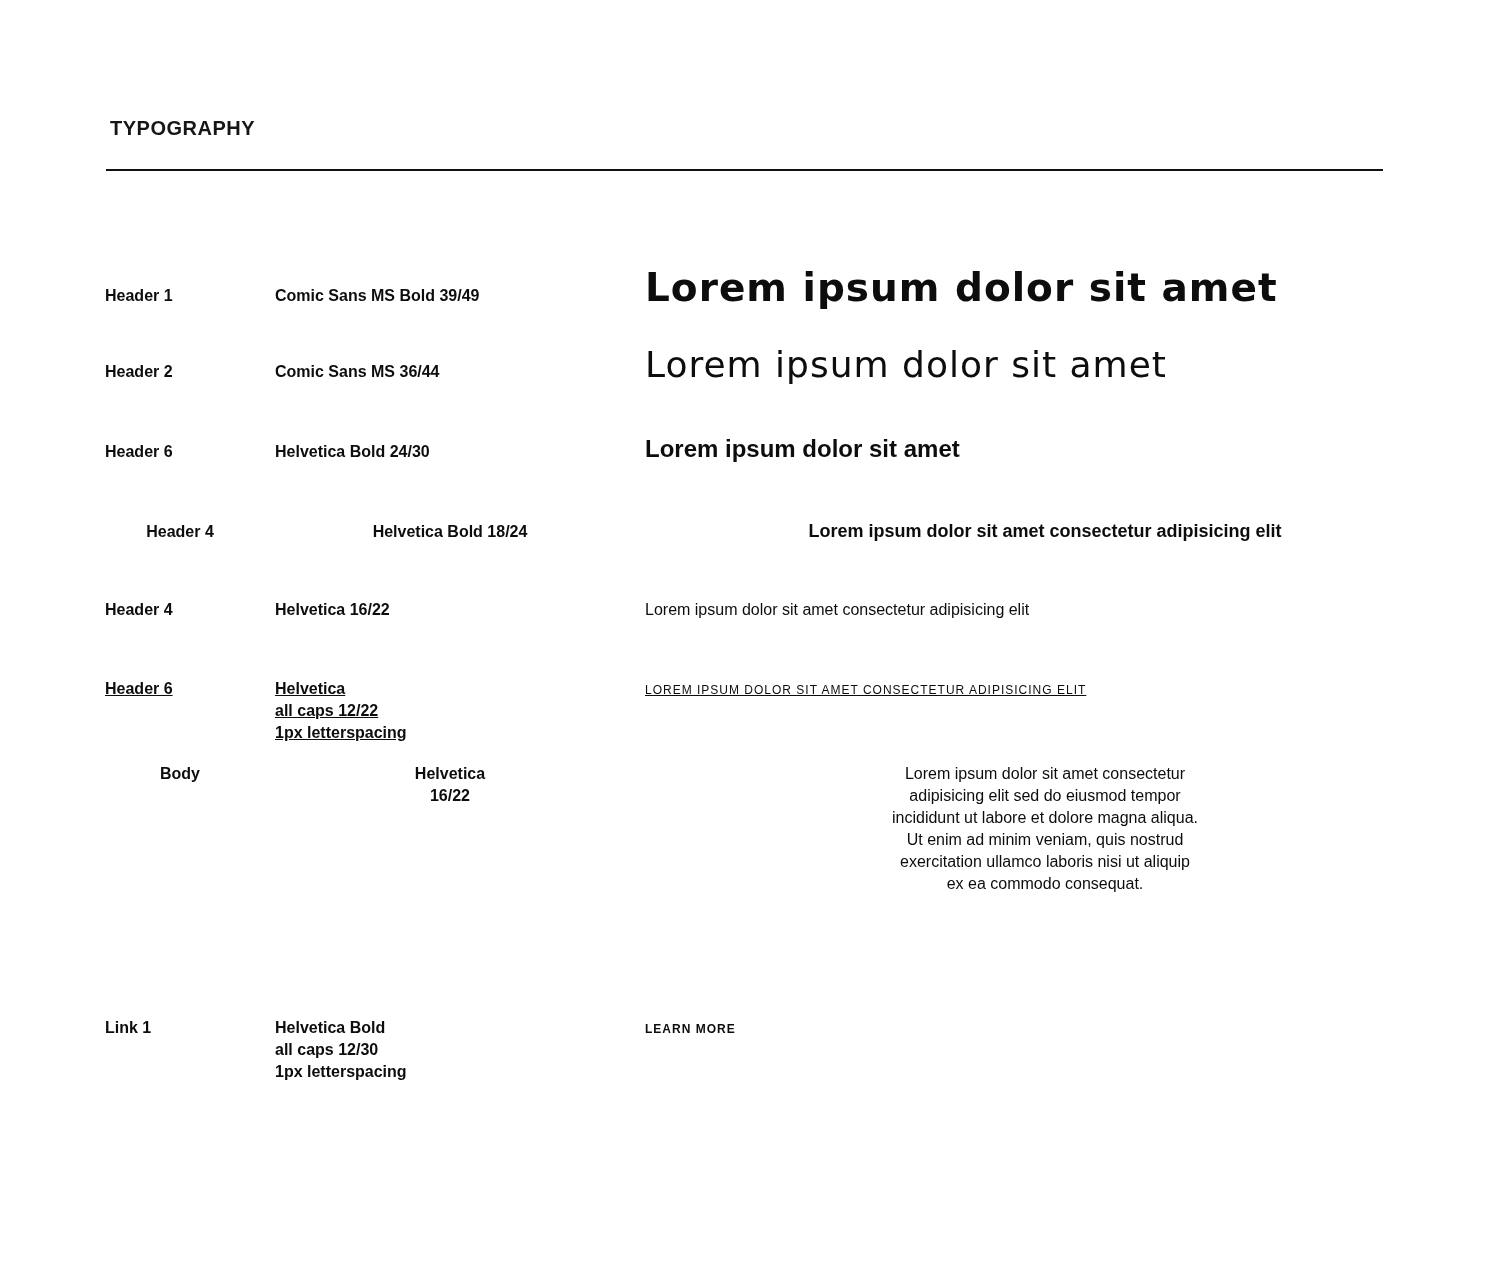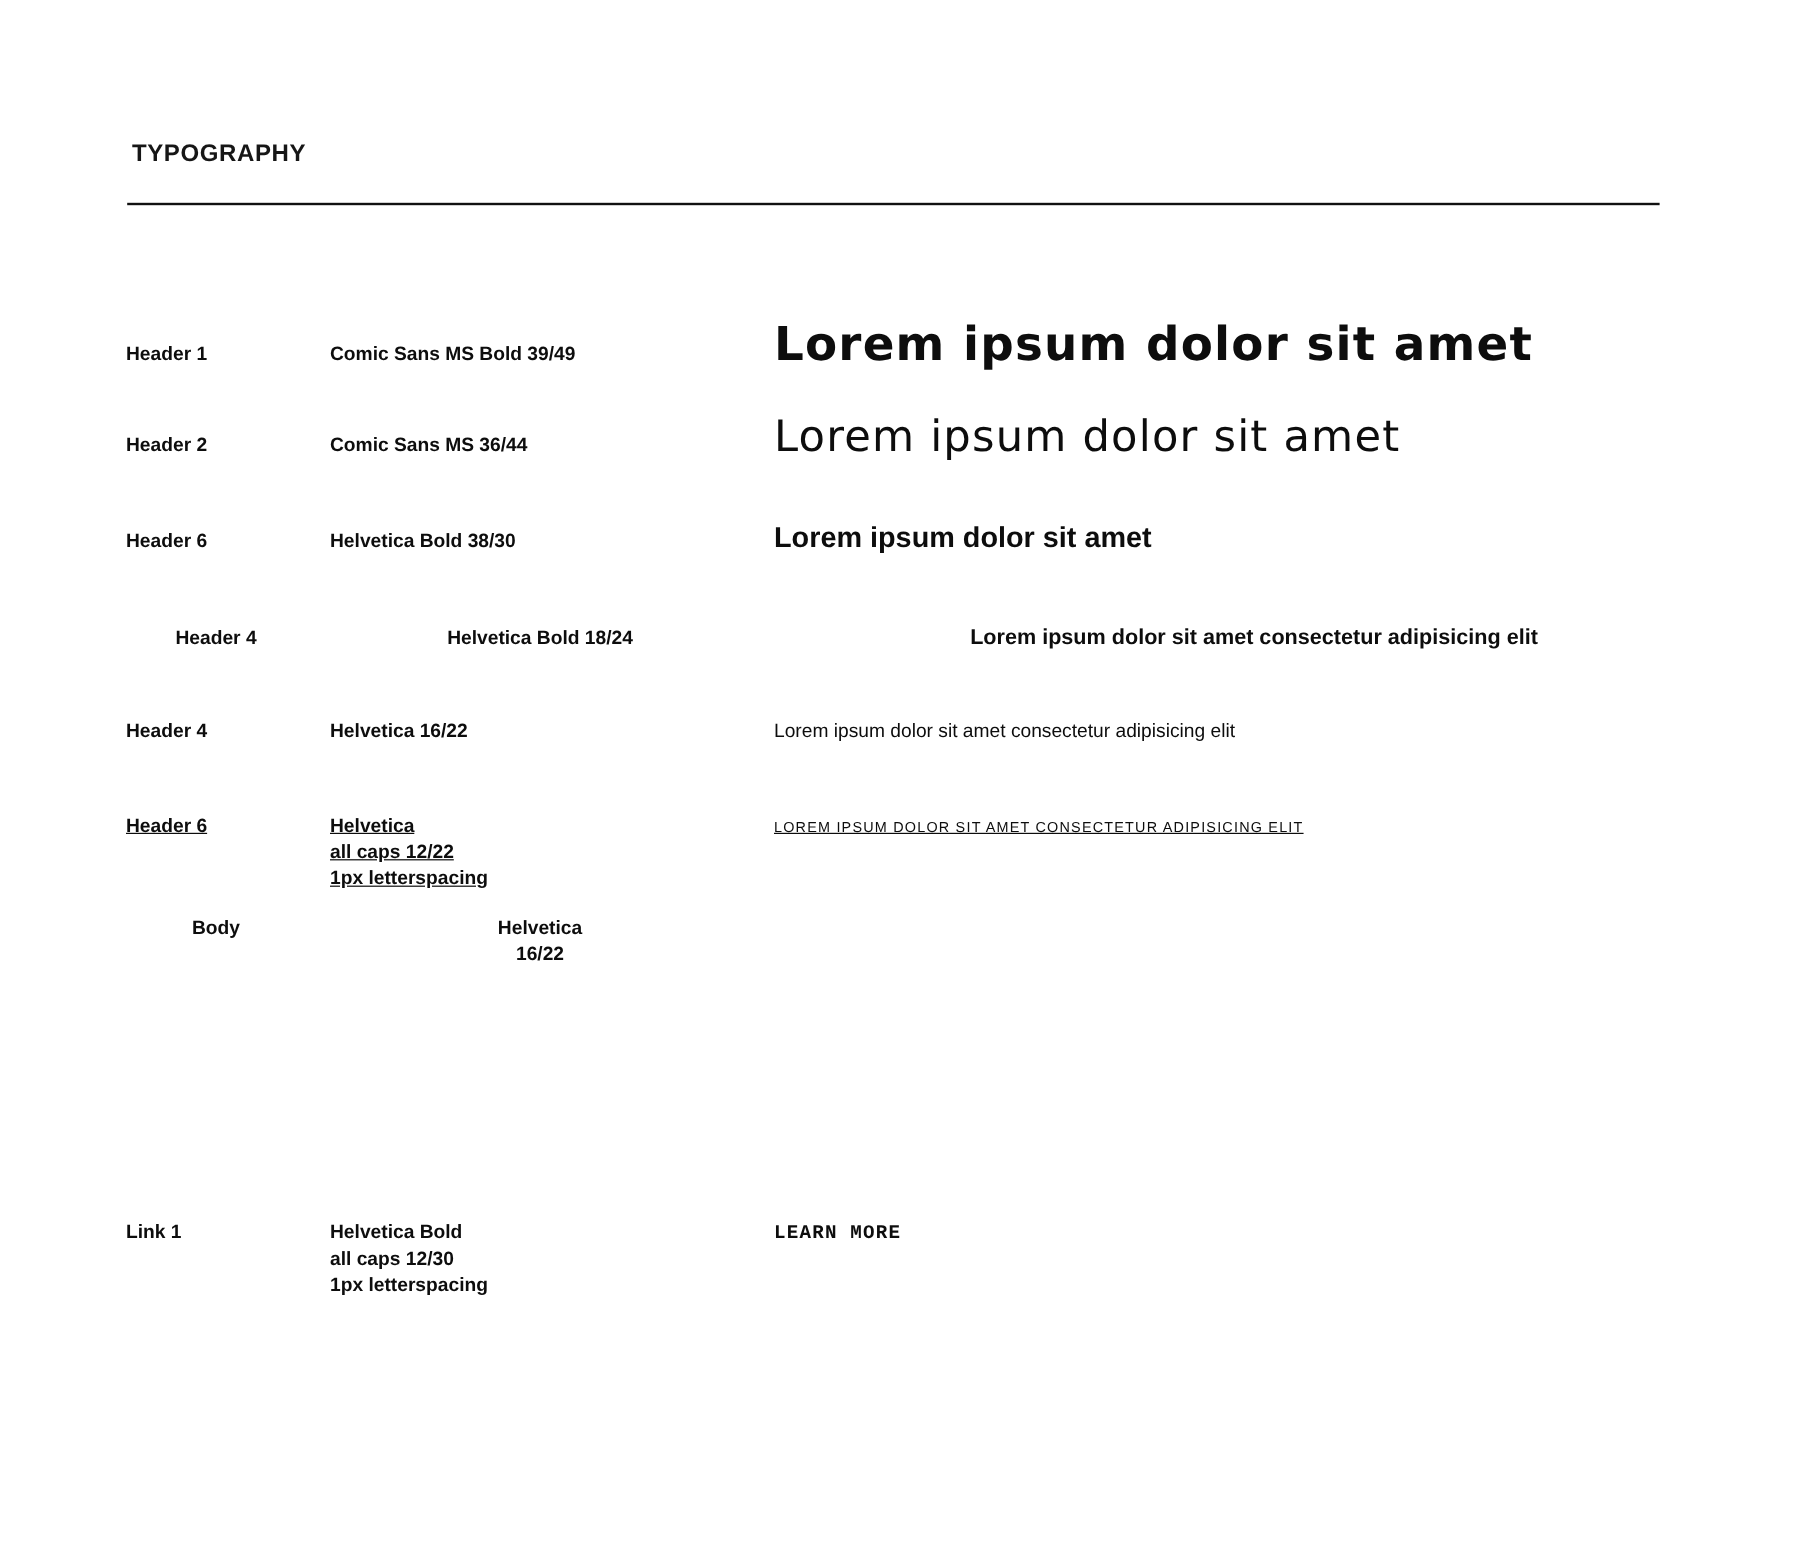--- a/index.html
+++ b/index.html
@@ -64,21 +64,21 @@
     font-weight: normal;
     font-size: 36px;
     line-height: 44px;
     letter-spacing: 1px;
   }
   .s-h3 { font-weight: bold; font-size: 24px; line-height: 30px; }
   .s-h4 { font-weight: bold; font-size: 18px; line-height: 24px; }
   .s-h5 { font-size: 16px; line-height: 22px; }
   .s-h6 { font-size: 12px; line-height: 22px; letter-spacing: 1px; }
   .s-body { font-size: 16px; line-height: 22px; white-space: pre-line; }
-  .s-link { font-weight: bold; font-size: 16px; line-height: 20px; letter-spacing: 1px; font-family: Liberation Mono, monospace; }
+  .s-link { font-weight: bold; font-size: 12px; line-height: 20px; letter-spacing: 1px; }
 
   
   .pos-1 { top: 263px; }
   .pos-2 { top: 343px; }
   .pos-3 { top: 434px; }
   .pos-4 { top: 519px; text-align: center; }
   .pos-5 { top: 599px; }
   .pos-6 { top: 678px; text-decoration: underline; }
   .pos-7 { top: 763px; text-align: center; }
   .pos-8 { top: 1017px; }
@@ -98,21 +98,21 @@
   </div>
 
   <div class="type-row pos-2">
     <div class="row-label">Header 2</div>
     <div class="row-spec">Comic Sans MS 36/44</div>
     <div class="s-h2">Lorem ipsum dolor sit amet</div>
   </div>
 
   <div class="type-row pos-3">
     <div class="row-label">Header 6</div>
-    <div class="row-spec">Helvetica Bold 38/30</div>
+    <div class="row-spec">Helvetica Bold 24/30</div>
     <div class="s-h3">Lorem ipsum dolor sit amet</div>
   </div>
 
   <div class="type-row pos-4">
     <div class="row-label">Header 4</div>
     <div class="row-spec">Helvetica Bold 18/24</div>
     <div class="s-h4">Lorem ipsum dolor sit amet consectetur adipisicing elit</div>
   </div>
 
   <div class="type-row pos-5">
@@ -126,20 +126,26 @@
     <div class="row-spec">Helvetica
 all caps 12/22
 1px letterspacing</div>
     <div class="s-h6">LOREM IPSUM DOLOR SIT AMET CONSECTETUR ADIPISICING ELIT</div>
   </div>
 
   <div class="type-row pos-7">
     <div class="row-label">Body</div>
     <div class="row-spec">Helvetica
 16/22</div>
+    <div class="s-body">Lorem ipsum dolor sit amet consectetur
+adipisicing elit sed do eiusmod tempor
+incididunt ut labore et dolore magna aliqua.
+Ut enim ad minim veniam, quis nostrud
+exercitation ullamco laboris nisi ut aliquip
+ex ea commodo consequat.</div>
   </div>
 
   <div class="type-row pos-8">
     <div class="row-label">Link 1</div>
     <div class="row-spec">Helvetica Bold
 all caps 12/30
 1px letterspacing</div>
     <div class="s-link">LEARN MORE</div>
   </div>
 

